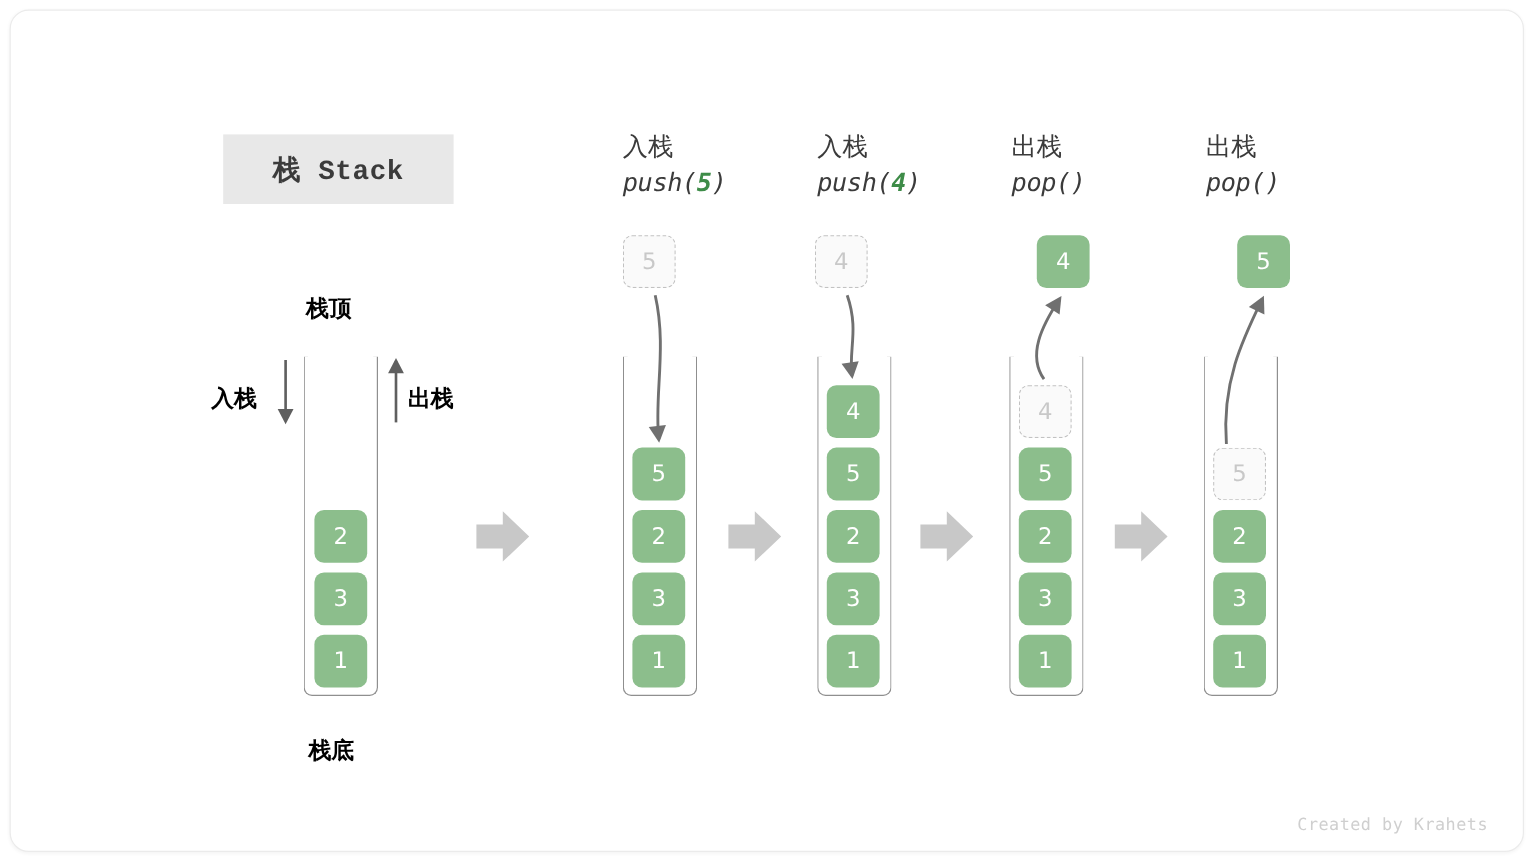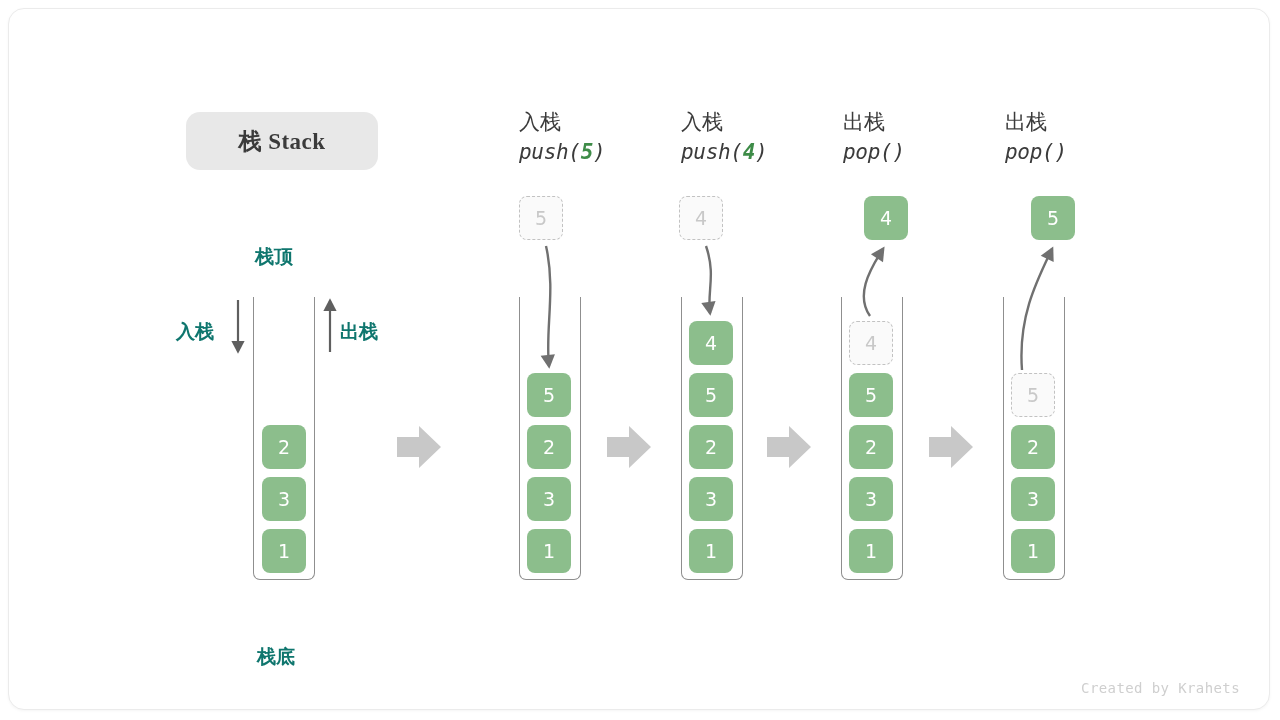--- a/index.html
+++ b/index.html
@@ -36,25 +36,25 @@
   }
 
   
   .title-badge {
     position: absolute;
     left: 186px;
     top: 112px;
     width: 192px;
     height: 58px;
     background: #e8e8e8;
-    border-radius: 14px;
+    border-radius: 0;
     display: flex;
     align-items: center;
     justify-content: center;
-    font-family: Liberation Serif, serif;
+    font-family: Liberation Mono, monospace;
     font-size: 23px;
     font-weight: bold;
     color: #3b3b3b;
     letter-spacing: 0.5px;
   }
 
   
   svg.overlay {
     position: absolute;
     left: 0;
@@ -123,21 +123,21 @@
     background: #fafafa;
     border: 1.6px dashed #c2c2c2;
     color: #c8c8c8;
   }
 
   
   .label {
     position: absolute;
     font-size: 19px;
     font-weight: bold;
-    color: #0f766e;
+    color: #000000;
     white-space: nowrap;
     font-family: "DejaVu Sans", "Liberation Sans", sans-serif;
   }
 
   
   .credit {
     position: absolute;
     right: 40px;
     bottom: 24px;
     font-family: "DejaVu Sans Mono", "Liberation Mono", monospace;
@@ -195,21 +195,21 @@
     <div class="label" style="left:255px; top:244px;">栈顶</div>
     <div class="label" style="left:176px; top:319px;">入栈</div>
     <div class="label" style="left:340px; top:319px;">出栈</div>
 
     <div class="container-u" style="left:253px; top:297px; width:62px; height:283px;"></div>
 
     <div class="cell filled" style="left:262px; top:425px;">2</div>
     <div class="cell filled" style="left:262px; top:477px;">3</div>
     <div class="cell filled" style="left:262px; top:529px;">1</div>
 
-    <div class="label" style="left:257px; top:613px;margin-top:31px;">栈底</div>
+    <div class="label" style="left:257px; top:613px;">栈底</div>
   </div>
 
   <div class="stack-col">
     <div class="stack-header" style="left:519px; top:108px;">
       <span class="cn">入栈</span>
       <span class="code"><span>push(</span><span class="num">5</span><span>)</span></span>
     </div>
 
     <div class="cell ghost" style="left:519px; top:196px;">5</div>
 

